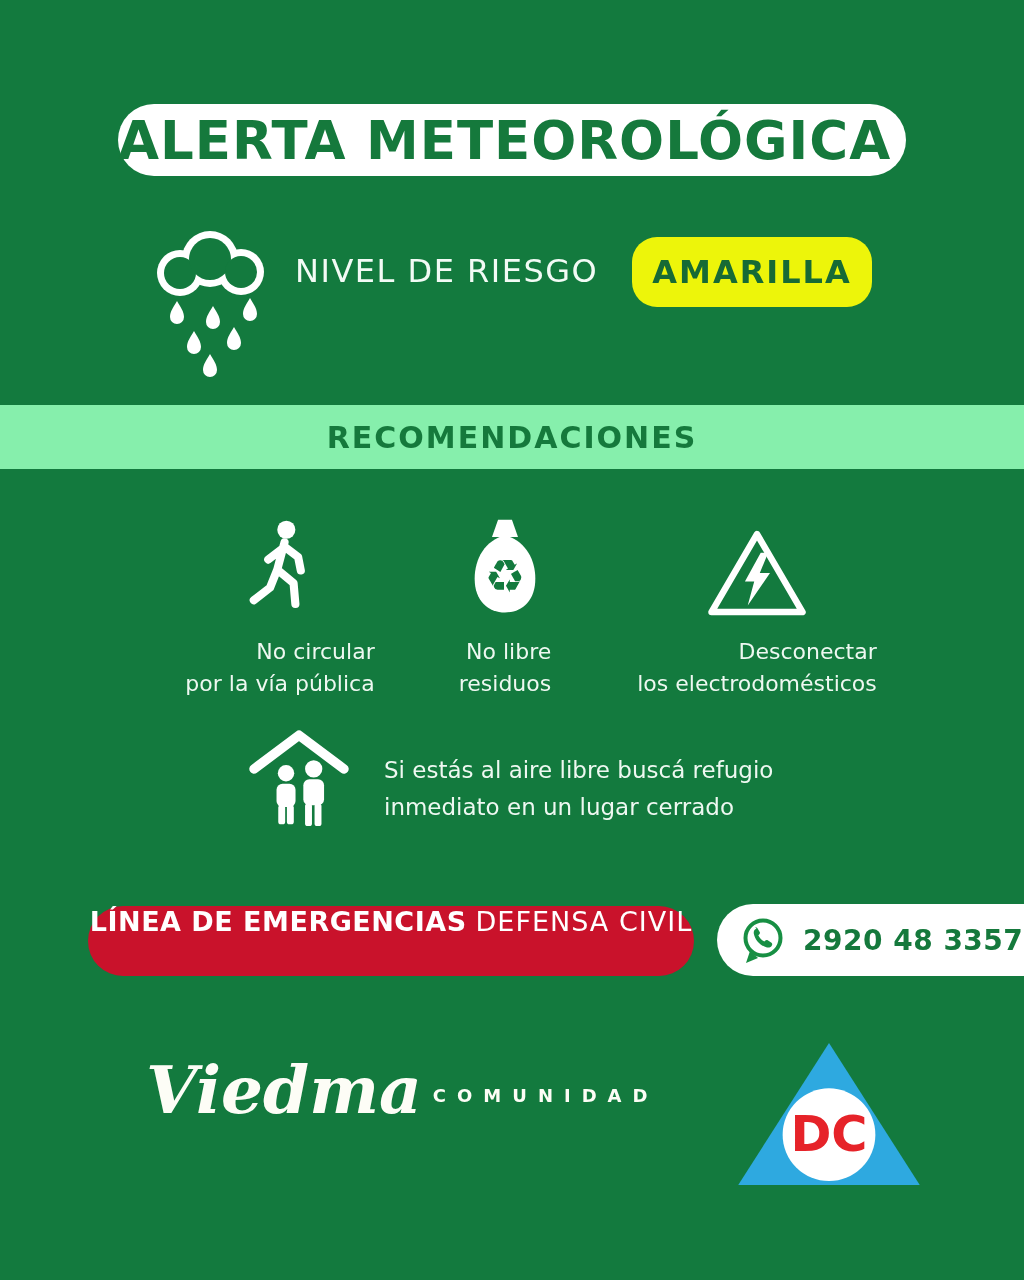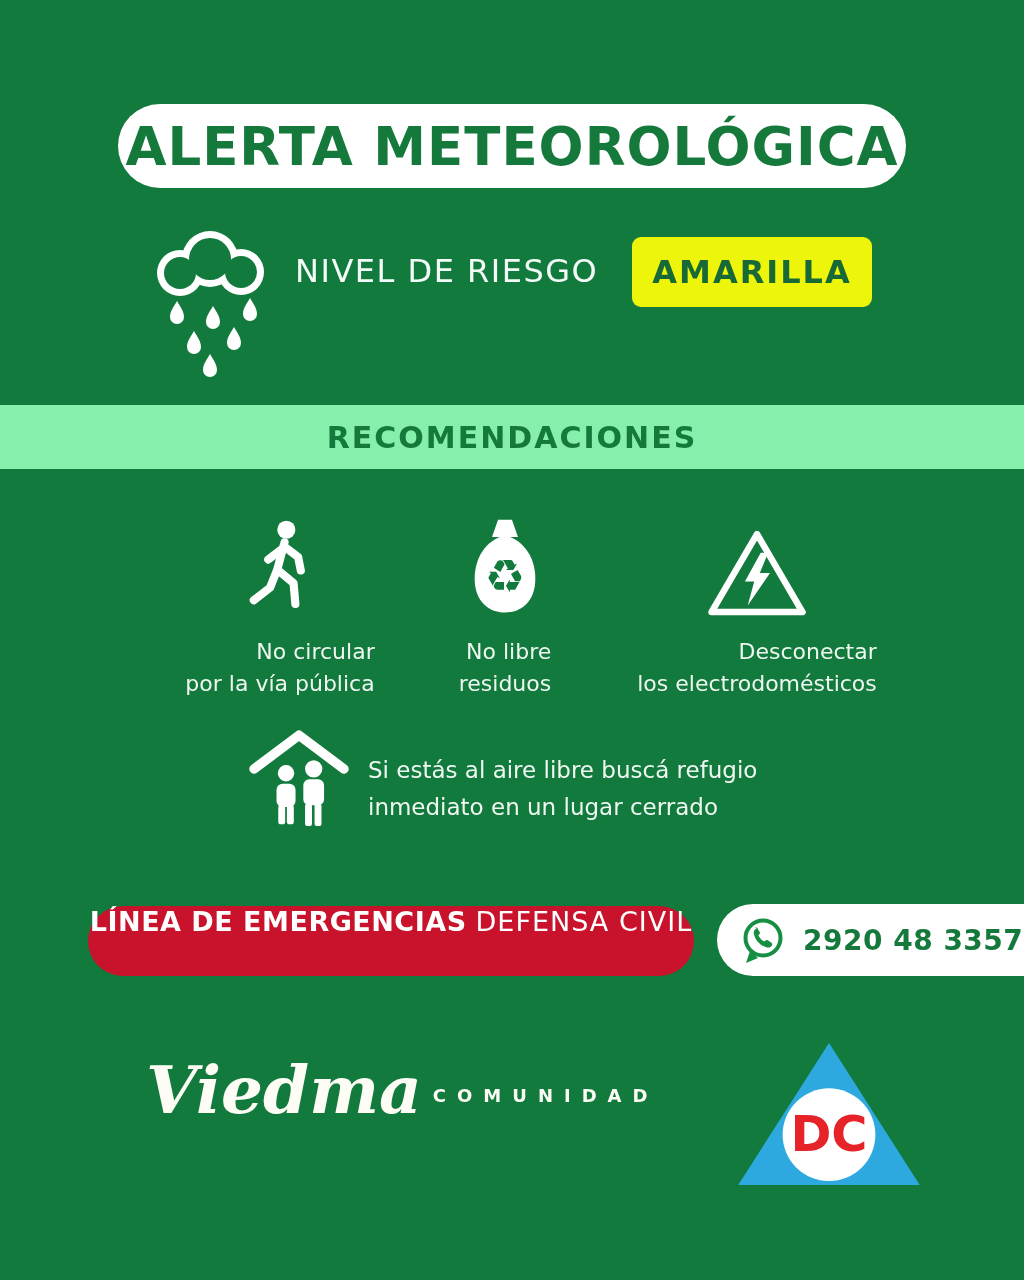--- a/index.html
+++ b/index.html
@@ -3,36 +3,36 @@
 <meta charset="utf-8">
 <style>
   html,body{margin:0;padding:0;background:#0c5c2d;}
   .poster{
     position:relative;width:1024px;height:1280px;overflow:hidden;
     background:#137a3e;
     font-family:"DejaVu Sans","Liberation Sans",sans-serif;
   }
   
   .title-pill{
-    position:absolute;left:118px;top:104px;width:788px;height:84px;
+    position:absolute;left:118px;top:104px;width:788px;height:72px;
     background:#ffffff;border-radius:42px;
-    display:flex;align-items:center;justify-content:center;
+    display:flex;align-items:center;justify-content:flex-start;
   }
   .title-pill span{
     color:#15793c;font-size:53px;font-weight:bold;letter-spacing:1px;white-space:nowrap;
   }
   
   .cloud-icon{position:absolute;left:144px;top:213px;}
   .risk-label{
     position:absolute;left:295px;top:252px;
     color:#f2fbf5;font-size:32px;letter-spacing:1.5px;white-space:nowrap;
   }
   .risk-pill{
     position:absolute;left:632px;top:237px;width:240px;height:70px;
-    background:#edf50a;border-radius:9px;
+    background:#edf50a;border-radius:25px;
     display:flex;align-items:center;justify-content:center;
   }
   .risk-pill span{color:#176a35;font-size:32px;font-weight:bold;letter-spacing:2px;}
   
   .reco-band{
     position:absolute;left:0;top:405px;width:100%;height:64px;background:#86efac;
     display:flex;align-items:center;justify-content:center;
   }
   .reco-band span{color:#15793c;font-size:30px;font-weight:bold;letter-spacing:2px;}
   
@@ -46,21 +46,21 @@
   .icon-box{height:104px;display:flex;align-items:flex-end;justify-content:center;}
   .reco-label{
     margin-top:14px;text-align:right;color:#eef8f1;font-size:22px;line-height:1.45;
   }
   .reco-label span{display:block;white-space:nowrap;}
   
   .shelter-icon{position:absolute;left:247px;top:724px;}
   .shelter-text{
     position:absolute;left:368px;top:752px;color:#eef8f1;font-size:23px;line-height:1.6;
   }
-  .shelter-text span{display:block;white-space:nowrap;}
+  .shelter-text span{display:block;white-space:nowrap;margin-left:16px;}
   
   .red-pill{
     position:absolute;left:88px;top:906px;width:606px;height:70px;
     background:#c9122b;border-radius:35px;
     display:flex;align-items:flex-start;justify-content:center;gap:9px;
     color:#ffffff;font-size:27px;white-space:nowrap;
   }
   .red-pill .bold{font-weight:bold;letter-spacing:.5px;}
   .red-pill .reg{font-weight:normal;letter-spacing:1px;}
   .phone-pill{

